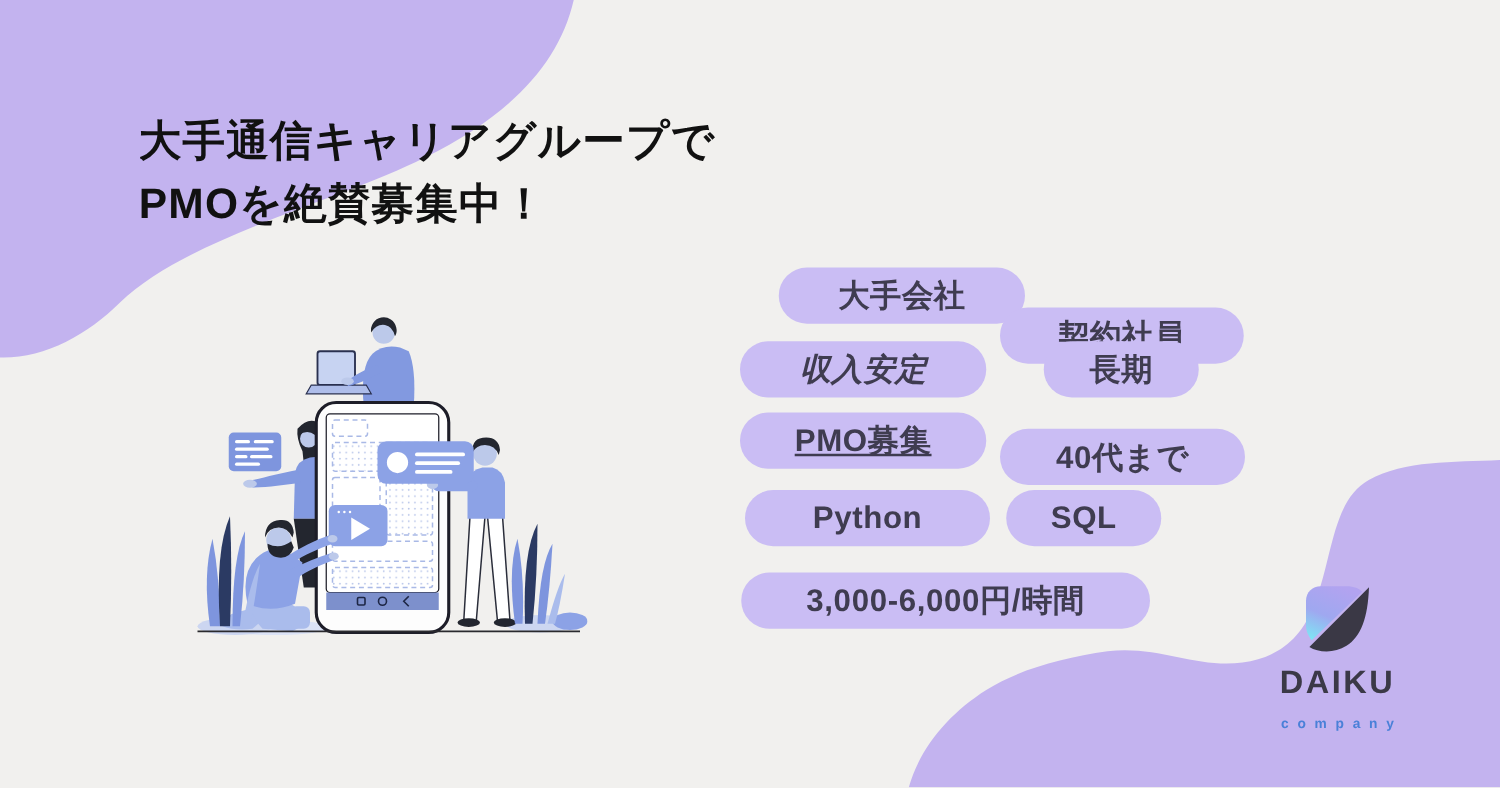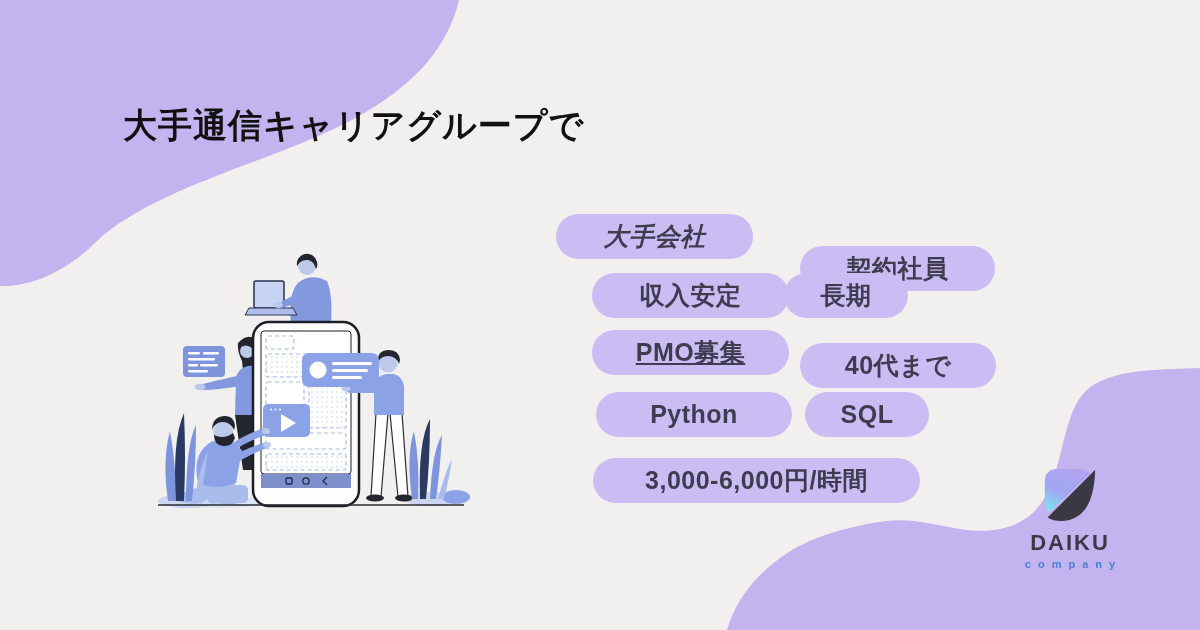--- a/index.html
+++ b/index.html
@@ -7,57 +7,57 @@
     width:1200px;height:630px;overflow:hidden;
     font-family:"Liberation Sans","DejaVu Sans",sans-serif;
     background:var(--background,#f1f0ee);
   }
   .canvas{position:relative;width:1200px;height:630px;background:var(--background,#f1f0ee);}
   .blob{position:absolute;display:block;}
   .blob-tl{left:0;top:0;}
   .blob-br{left:700px;top:360px;}
 
   .heading{
-    position:absolute;left:107px;top:84px;width:520px;margin:16px;
+    position:absolute;left:107px;top:84px;width:520px;margin:4px;
     font-size:34px;line-height:50px;font-weight:800;
     color:var(--heading_text,#111111);letter-spacing:1px;
   }
   .heading span{display:block;}
 
   .illustration{position:absolute;left:150px;top:235px;}
 
   .pill{
     position:absolute;height:45px;border-radius:23px;
     background:var(--pill_purple,#cabdf4);
     color:var(--pill_text,#3f3c50);
     font-size:25px;font-weight:700;letter-spacing:0.5px;
     display:flex;align-items:center;justify-content:center;
     box-sizing:border-box;
   }
-  .t0{left:556px;top:214px;width:197px;font-style:italic;}
+  .t0{left:623px;top:214px;width:197px;}
   .t1{left:800px;top:214px;width:195px;margin-top:32px;}
-  .t2{left:592px;top:273px;width:197px;}
-  .t3{left:784px;top:273px;width:124px;}
+  .t2{left:592px;top:273px;width:197px;font-style:italic;}
+  .t3{left:835px;top:273px;width:124px;}
   .t4{left:592px;top:330px;width:197px;text-decoration:underline;}
   .t5{left:800px;top:343px;width:196px;}
   .t6{left:596px;top:392px;width:196px;}
   .t7{left:805px;top:392px;width:124px;}
   .t8{left:593px;top:458px;width:327px;}
 
   .brand{
     position:absolute;left:1000px;top:466px;width:140px;
     text-align:center;
   }
   .brand-icon{display:block;margin:0 auto;}
   .brand-name{
-    margin-top:6px;font-size:22px;font-weight:600;letter-spacing:2px;
+    margin-top:6px;font-size:26px;font-weight:600;letter-spacing:2px;
     color:var(--brand_text,#3b3947);
   }
   .brand-subtitle{
-    margin-top:2px;font-size:11px;font-weight:600;letter-spacing:7px;
+    margin-top:12px;font-size:11px;font-weight:600;letter-spacing:7px;
     padding-left:7px; 
     color:var(--brand_subtitle_blue,#4a80d8);
   }
 
   .wf{fill:#ffffff;stroke:#a9b9e6;stroke-width:1.2;stroke-dasharray:4 3;}
   .wfdot{fill:url(#dots);stroke:#a9b9e6;stroke-width:1.2;stroke-dasharray:4 3;}
 </style>
 </head>
 <body>
 
@@ -66,20 +66,21 @@
   <svg class="blob blob-tl" width="470" height="290" viewBox="0 0 470 290">
     <path d="M0,0 H459 C447,52 407,93 340,126 C268,162 150,190 96,242 C70,268 35,287 0,286 Z" style="fill:var(--blob_purple,#c3b3ef)"></path>
   </svg>
 
   <svg class="blob blob-br" width="500" height="270" viewBox="0 0 500 270">
     <path d="M500,8 C462,10 424,8 395,24 C366,40 366,86 352,122 C341,152 322,166 294,170 C258,175 226,156 186,161 C150,166 114,176 89,192 C59,211 36,238 27,270 L500,270 Z" style="fill:var(--blob_purple,#c3b3ef)"></path>
   </svg>
 
   <h1 class="heading">
     <span>大手通信キャリアグループで</span>
+    <span>PMOを絶賛募集中！</span>
   </h1>
 
   <svg class="illustration" width="320" height="275" viewBox="0 0 320 275">
     <defs>
       <pattern id="dots" width="5" height="5" patternUnits="userSpaceOnUse">
         <rect width="5" height="5" fill="#ffffff"></rect>
         <circle cx="2" cy="2" r="0.7" fill="#b8c5ea"></circle>
       </pattern>
     </defs>
 

